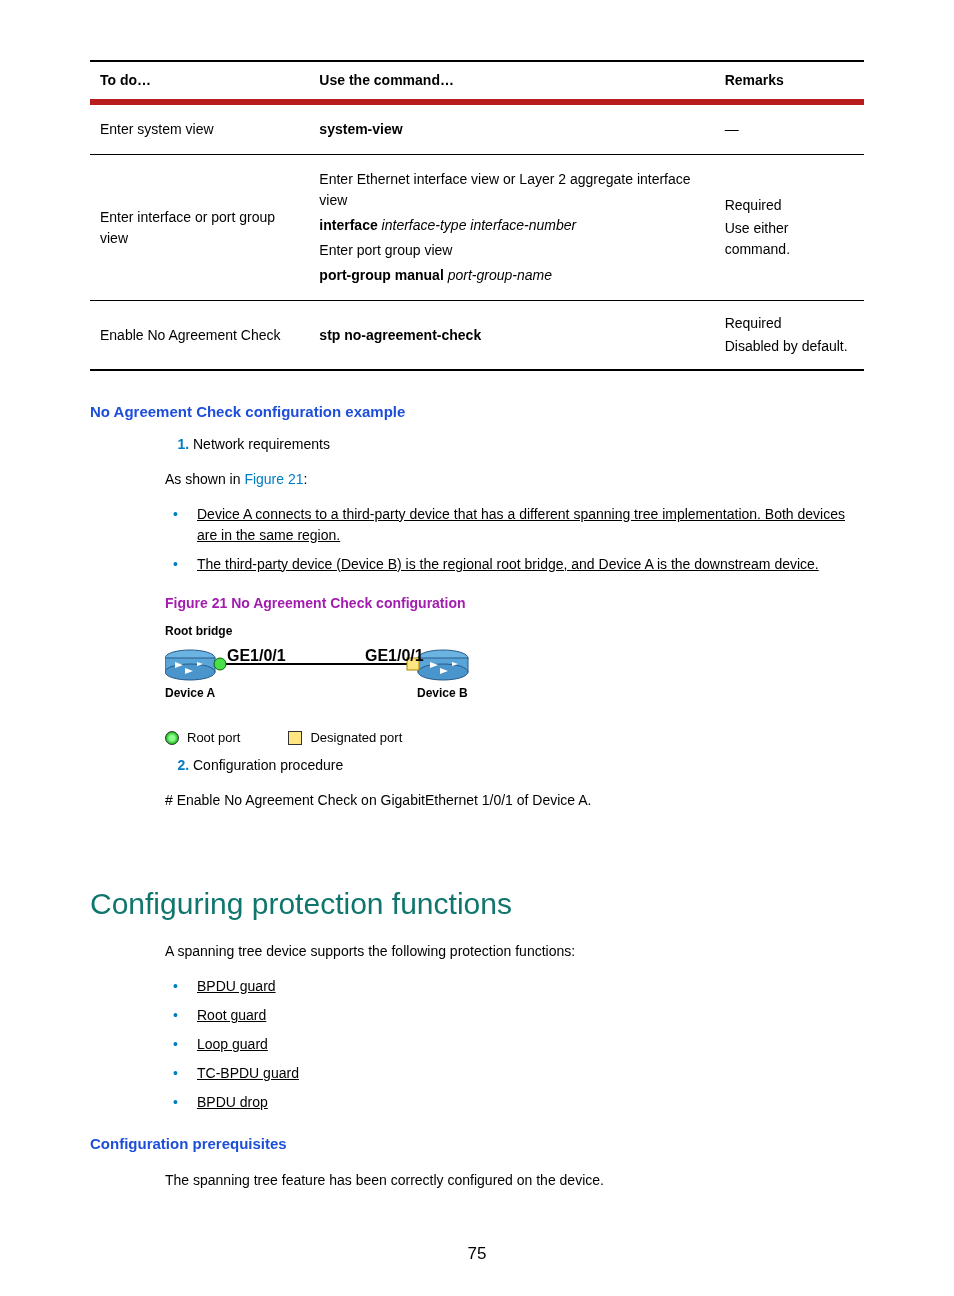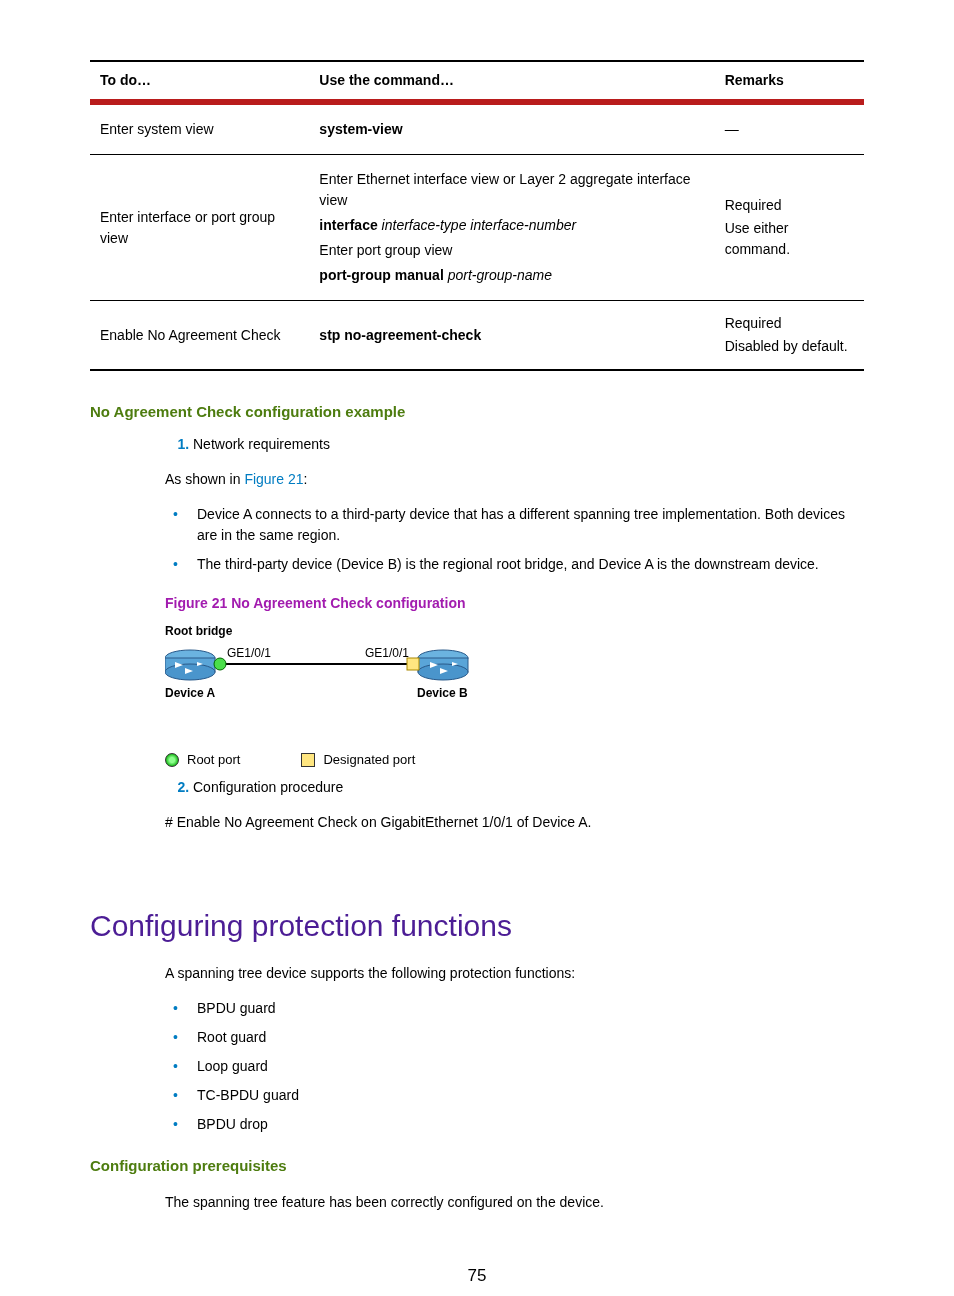--- a/index.html
+++ b/index.html
@@ -33,27 +33,27 @@
   }
   tbody tr:last-child td {
     border-bottom: 2px solid #000;
   }
   .cmd-cell p {
     margin: 4px 0;
   }
   .italic { font-style: italic; }
   .bold { font-weight: bold; text-align: center; }
   h3.subheading {
-    color: #4d7c0f;
+    color: #1d4ed8;
     font-size: 15px;
     font-weight: bold;
     margin: 20px 0 10px 0;
   }
   h1.heading {
-    color: #4c1d95;
+    color: #0f766e;
     font-size: 30px;
     font-weight: normal;
     margin: 70px 0 15px 0;
   }
   .indent {
     margin-left: 75px;
   }
   ol.numlist {
     margin-left: 75px;
     padding-left: 28px;
@@ -62,20 +62,21 @@
   }
   ol.numlist li::marker {
     color: #007cc2;
     font-weight: bold;
   }
   a.link { color: #007cc2; text-decoration: none; }
   ul.bulletlist {
     list-style: none;
     margin: 6px 0 6px 75px;
     padding-left: 28px;
+    text-decoration: underline;
   }
   ul.bulletlist li {
     position: relative;
     margin: 8px 0;
     padding-left: 4px;
   }
   ul.bulletlist li::before {
     content: "•";
     color: #007cc2;
     position: absolute;
@@ -98,27 +99,27 @@
     height: 60px;
     margin-top: 8px;
   }
   .device-label {
     position: absolute;
     font-weight: bold;
     font-size: 12px;
   }
   .port-label {
     position: absolute;
-    font-weight: normal;
-    font-size: 12px;
+    font-weight: bold;
+    font-size: 16px;
   }
   .legend {
     display: flex;
-    gap: 61px;
-    margin-top: 42px;
+    gap: 48px;
+    margin-top: 20px;
     font-size: 13px;
     align-items: center;
   }
   .swatch {
     display: inline-block;
     width: 12px;
     height: 12px;
     border: 1px solid #333;
     margin-right: 8px;
     vertical-align: middle;

